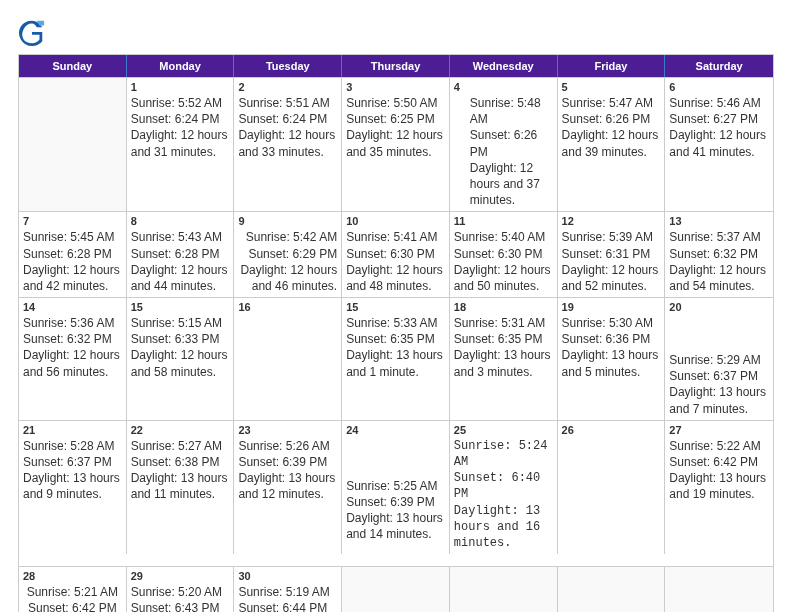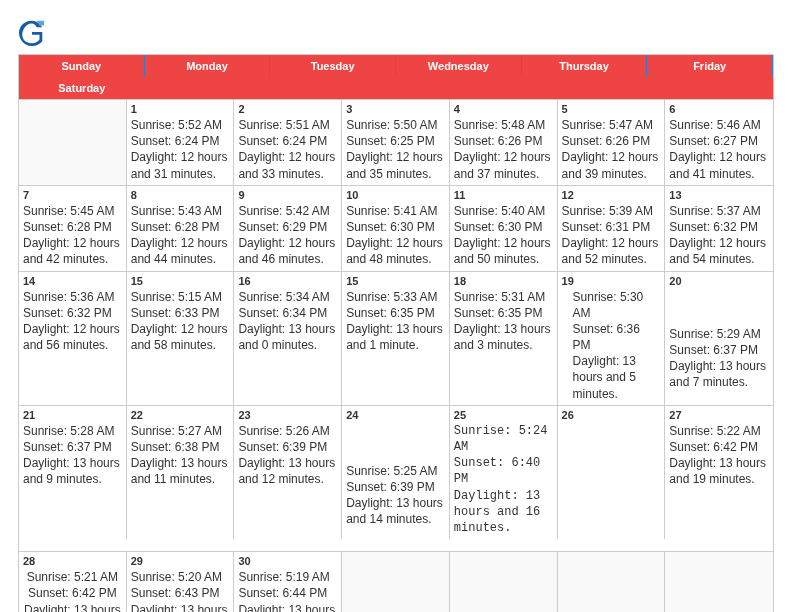--- a/index.html
+++ b/index.html
@@ -60,22 +60,22 @@
       color: #555;
     }
     .calendar {
       flex: 1;
       display: flex;
       flex-direction: column;
       border: 1px solid #ccc;
     }
     .cal-header {
       display: grid;
-      grid-template-columns: repeat(6, 1fr);
-      background: #ef4444;
+      grid-template-columns: repeat(7, 1fr);
+      background: #4c1d95;
     }
     .cal-header-cell {
       color: #fff;
       font-size: 11px;
       font-weight: bold;
       padding: 5px 4px;
       text-align: center;
       border-right: 1px solid #3a7bc8;
     }
     .cal-header-cell:last-child { border-right: none; }
@@ -137,22 +137,22 @@
       <div class="main-title"></div>
       <div class="subtitle"></div>
     </div>
   </div>
 
   <div class="calendar">
     <div class="cal-header" id="cal-header">
         <div class="cal-header-cell">Sunday</div>
         <div class="cal-header-cell">Monday</div>
         <div class="cal-header-cell">Tuesday</div>
+        <div class="cal-header-cell">Thursday</div>
         <div class="cal-header-cell">Wednesday</div>
-        <div class="cal-header-cell">Thursday</div>
         <div class="cal-header-cell">Friday</div>
         <div class="cal-header-cell">Saturday</div>
       </div>
     <div class="cal-body" id="cal-body">
         <div class="cal-row">
           <div class="cal-cell empty"></div>
           <div class="cal-cell">
             <div class="day-num">1</div>
             <div class="cell-text" style="white-space: pre-line;">Sunrise: 5:52 AM
 Sunset: 6:24 PM
@@ -165,21 +165,21 @@
 Daylight: 12 hours and 33 minutes.</div>
           </div>
           <div class="cal-cell">
             <div class="day-num">3</div>
             <div class="cell-text" style="white-space: pre-line;">Sunrise: 5:50 AM
 Sunset: 6:25 PM
 Daylight: 12 hours and 35 minutes.</div>
           </div>
           <div class="cal-cell">
             <div class="day-num">4</div>
-            <div class="cell-text" style="white-space: pre-line;">Sunrise: 5:48 AM
+            <div class="cell-text" style="white-space: pre-line; margin-left: 16px;">Sunrise: 5:48 AM
 Sunset: 6:26 PM
 Daylight: 12 hours and 37 minutes.</div>
           </div>
           <div class="cal-cell">
             <div class="day-num">5</div>
             <div class="cell-text" style="white-space: pre-line;">Sunrise: 5:47 AM
 Sunset: 6:26 PM
 Daylight: 12 hours and 39 minutes.</div>
           </div>
           <div class="cal-cell">
@@ -197,21 +197,21 @@
 Daylight: 12 hours and 42 minutes.</div>
           </div>
           <div class="cal-cell">
             <div class="day-num">8</div>
             <div class="cell-text" style="white-space: pre-line;">Sunrise: 5:43 AM
 Sunset: 6:28 PM
 Daylight: 12 hours and 44 minutes.</div>
           </div>
           <div class="cal-cell">
             <div class="day-num">9</div>
-            <div class="cell-text" style="white-space: pre-line;">Sunrise: 5:42 AM
+            <div class="cell-text" style="white-space: pre-line; text-align: right;">Sunrise: 5:42 AM
 Sunset: 6:29 PM
 Daylight: 12 hours and 46 minutes.</div>
           </div>
           <div class="cal-cell">
             <div class="day-num">10</div>
             <div class="cell-text" style="white-space: pre-line;">Sunrise: 5:41 AM
 Sunset: 6:30 PM
 Daylight: 12 hours and 48 minutes.</div>
           </div>
           <div class="cal-cell">
@@ -241,39 +241,36 @@
 Daylight: 12 hours and 56 minutes.</div>
           </div>
           <div class="cal-cell">
             <div class="day-num">15</div>
             <div class="cell-text" style="white-space: pre-line;">Sunrise: 5:15 AM
 Sunset: 6:33 PM
 Daylight: 12 hours and 58 minutes.</div>
           </div>
           <div class="cal-cell">
             <div class="day-num">16</div>
-            <div class="cell-text" style="white-space: pre-line;">Sunrise: 5:34 AM
-Sunset: 6:34 PM
-Daylight: 13 hours and 0 minutes.</div>
           </div>
           <div class="cal-cell">
             <div class="day-num">15</div>
             <div class="cell-text" style="white-space: pre-line;">Sunrise: 5:33 AM
 Sunset: 6:35 PM
 Daylight: 13 hours and 1 minute.</div>
           </div>
           <div class="cal-cell">
             <div class="day-num">18</div>
             <div class="cell-text" style="white-space: pre-line;">Sunrise: 5:31 AM
 Sunset: 6:35 PM
 Daylight: 13 hours and 3 minutes.</div>
           </div>
           <div class="cal-cell">
             <div class="day-num">19</div>
-            <div class="cell-text" style="white-space: pre-line; margin-left: 11px;">Sunrise: 5:30 AM
+            <div class="cell-text" style="white-space: pre-line;">Sunrise: 5:30 AM
 Sunset: 6:36 PM
 Daylight: 13 hours and 5 minutes.</div>
           </div>
           <div class="cal-cell">
             <div class="day-num">20</div>
             <div class="cell-text" style="white-space: pre-line; margin-top: 37px;">Sunrise: 5:29 AM
 Sunset: 6:37 PM
 Daylight: 13 hours and 7 minutes.</div>
           </div>
         </div>

